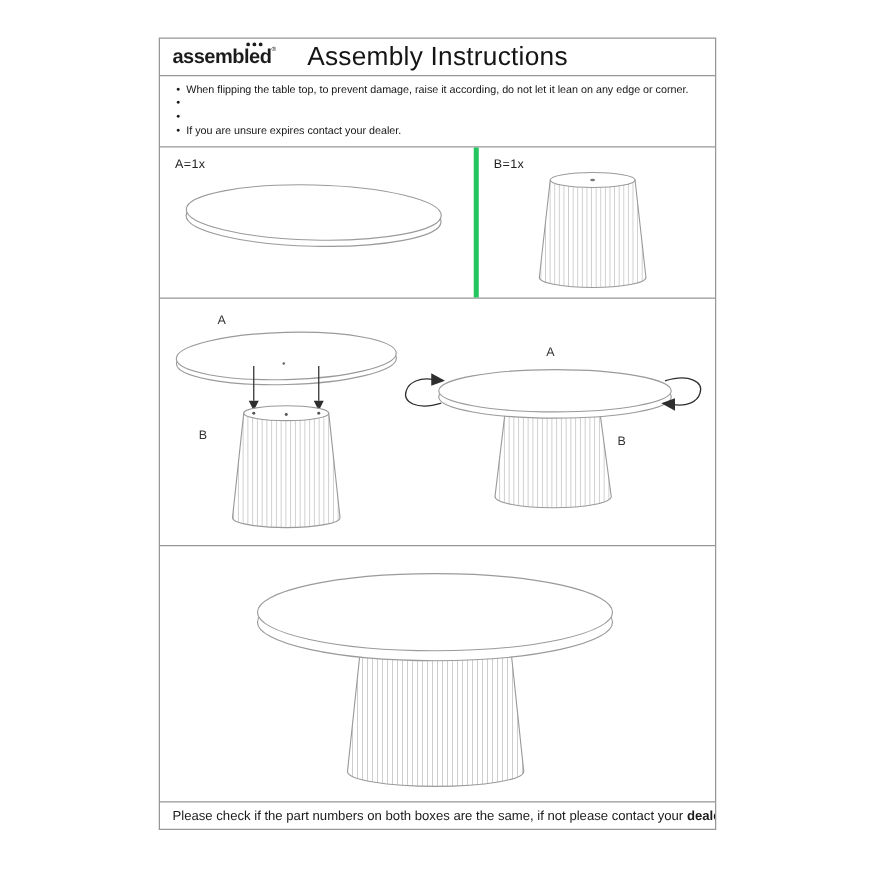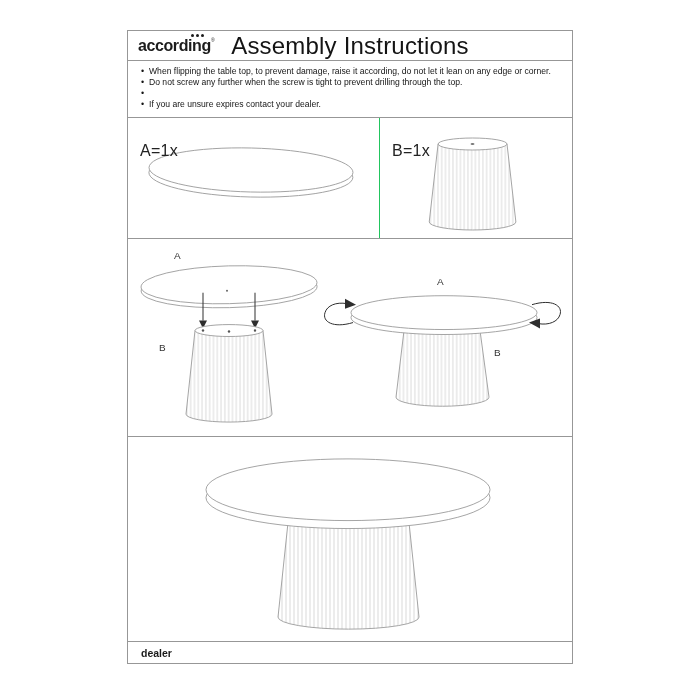--- a/index.html
+++ b/index.html
@@ -7,32 +7,32 @@
   .canvas{position:relative;width:700px;height:700px;background:#ffffff;}
   .doc{position:absolute;left:127px;top:30px;width:446px;height:634px;box-sizing:border-box;
     border:1px solid #979797;background:#ffffff;display:flex;flex-direction:column;}
   .sec{box-sizing:border-box;border-bottom:1px solid #979797;position:relative;}
   
   .header{height:30px;display:flex;align-items:center;padding:0 10px;}
   .logo{position:relative;font-weight:700;font-size:16px;letter-spacing:-0.4px;color:#1c1c1c;line-height:1;}
   .logo .dots{position:absolute;top:-4px;right:10px;display:flex;gap:2px;}
   .logo .dots i{width:3px;height:3px;border-radius:50%;background:#1c1c1c;display:block;}
   .logo .mark{font-size:5px;vertical-align:top;font-weight:400;}
-  .title{position:absolute;left:0;right:0;text-align:center;font-size:24px;color:#141414;
+  .title{position:absolute;left:0;right:0;text-align:center;font-size:21px;color:#141414;
     font-weight:400;letter-spacing:0.2px;pointer-events:none;}
   
   .bullets{height:57px;padding:5px 8px 0 13px;}
   .bullet-line{display:flex;align-items:flex-start;line-height:11px;font-size:8.6px;color:#151515;}
   .bullet-line .bchar{width:8px;flex:0 0 8px;font-size:9px;}
   
   .parts{height:121px;display:flex;}
   .cell{position:relative;box-sizing:border-box;height:100%;}
   .cell-a{flex:0 0 251px;}
-  .cell-b{flex:1 1 auto;border-left:1px solid #22c55e;}
-  .part-label{position:absolute;top:24px;left:12px;font-size:16px;color:#222;letter-spacing:0.3px;}
+  .cell-b{flex:1 1 auto;border-left:4px solid #22c55e;}
+  .part-label{position:absolute;top:8px;left:12px;font-size:10px;color:#222;letter-spacing:0.3px;}
   
   .assembly{height:198px;}
   .final{height:205px;}
   .sec svg{display:block;width:100%;height:100%;}
   
   .footer{height:21px;border-bottom:none;display:flex;align-items:center;padding:0 6px 0 10px;
     font-size:10.5px;color:#1b1b1b;white-space:nowrap;overflow:hidden;}
   .footer .bold{font-weight:700;margin-left:3px;}
   svg text{font-family:"Liberation Sans", sans-serif;font-size:10px;fill:#333;}
   .fillwhite{fill:#ffffff;stroke:#9a9a9a;stroke-width:0.9;}
@@ -43,33 +43,32 @@
 <div class="canvas">
   <div class="doc">
 
     <div class="sec header">
       <div class="logo">
         <span class="dots">
             <i></i>
             <i></i>
             <i></i>
           </span>
-        <span>according</span><span class="mark">®</span>
+        <span>assembled</span><span class="mark">®</span>
       </div>
       <div class="title">Assembly Instructions</div>
     </div>
 
     <div class="sec bullets">
       <div class="bullet-line">
         <span class="bchar">•</span>
         <span>When flipping the table top, to prevent damage, raise it according, do not let it lean on any edge or corner.</span>
       </div>
       <div class="bullet-line">
         <span class="bchar">•</span>
-        <span>Do not screw any further when the screw is tight to prevent drilling through the top.</span>
       </div>
       <div class="bullet-line">
         <span class="bchar">•</span>
       </div>
       <div class="bullet-line">
         <span class="bchar">•</span>
         <span>If you are unsure expires contact your dealer.</span>
       </div>
     </div>
 
@@ -152,17 +151,18 @@
         </defs>
         <path d="M160 86 L150 181 A70 12 0 0 0 291 181 L281 86 Z" fill="url(#fluteF)" stroke="#9a9a9a" stroke-width="0.9"></path>
         <g>
           <ellipse class="fillwhite" cx="220" cy="61" rx="142" ry="31"></ellipse>
           <ellipse class="fillwhite" cx="220" cy="53" rx="142" ry="31"></ellipse>
         </g>
       </svg>
     </div>
 
     <div class="sec footer">
+      <span>Please check if the part numbers on both boxes are the same, if not please contact your</span>
       <span class="bold">dealer</span>
     </div>
 
   </div>
 </div>
 
 </body></html>

